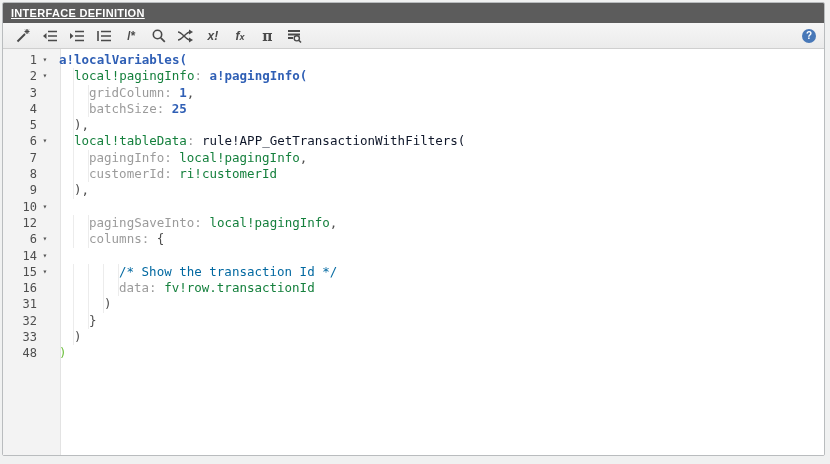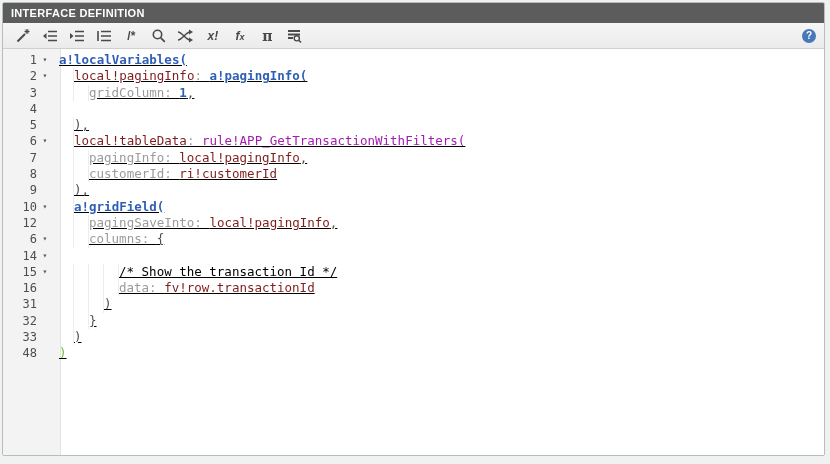--- a/index.html
+++ b/index.html
@@ -11,21 +11,21 @@
   }
   .widget{
     position:absolute;left:2px;top:2px;width:823px;height:454px;
     background:#ffffff;border:1px solid #b9bcbe;border-radius:2px;
     overflow:hidden;box-sizing:border-box;
   }
   
   .titlebar{
     height:20px;background:#5c5c5c;color:#ffffff;
     font-size:11px;font-weight:bold;letter-spacing:.3px;
-    line-height:20px;padding:0 8px;
+    line-height:20px;padding:0 8px;text-decoration:underline;
   }
   
   .toolbar{
     height:25px;background:linear-gradient(#f6f6f6,#ebebeb);
     border-bottom:1px solid #cfcfcf;
     display:flex;align-items:center;padding:0 6px;position:relative;
   }
   .tbtn{
     width:18px;height:18px;margin:0 4.6px;display:flex;
     align-items:center;justify-content:center;cursor:pointer;flex:0 0 auto;
@@ -53,31 +53,31 @@
   }
   .row{display:flex;height:16.3px;line-height:16.3px;position:relative;}
   .ln{
     width:34px;flex:0 0 34px;text-align:right;color:#4e4e4e;
     font-size:12px;position:relative;
   }
   .fold{
     width:16px;flex:0 0 16px;text-align:center;color:#555;
     font-size:8px;position:relative;cursor:pointer;
   }
-  .codeln{padding-left:6px;white-space:pre;text-decoration:underline;}
+  .codeln{padding-left:6px;white-space:pre;}
   .ind{
     display:inline-block;height:16.3px;vertical-align:top;
     background:repeating-linear-gradient(to right, transparent 0 14px, #ececec 14px 15px);
   }
   .c-fn{color:#2f5fb5;font-weight:bold;}
-  .c-var{color:#7f1d1d;}
-  .c-rule{color:#a21caf;}
+  .c-var{color:#15803d;}
+  .c-rule{color:#0f172a;}
   .c-param{color:#9b9b9b;}
   .c-num{color:#2f5fb5;font-weight:bold;}
-  .c-comment{color:#000000;}
+  .c-comment{color:#0369a1;}
   .c-plain{color:#4d4d4d;}
   .c-greenb{color:#6dbf3e;}
 </style>
 </head>
 <body>
 
 <div class="widget">
 
   <div class="titlebar">INTERFACE DEFINITION</div>
 
@@ -195,20 +195,21 @@
           <span class="codeln"><span class="ind" style="width: 15px;"></span><span class="c-var">local!pagingInfo</span><span class="c-param">: </span><span class="c-fn">a!pagingInfo(</span></span>
         </div>
         <div class="row">
           <span class="ln">3</span>
           <span class="fold"></span>
           <span class="codeln"><span class="ind" style="width: 30px;"></span><span class="c-param">gridColumn: </span><span class="c-num">1</span><span class="c-plain">,</span></span>
         </div>
         <div class="row">
           <span class="ln">4</span>
           <span class="fold"></span>
+          <span class="codeln"><span class="ind" style="width: 30px;"></span><span class="c-param">batchSize: </span><span class="c-num">25</span></span>
         </div>
         <div class="row">
           <span class="ln">5</span>
           <span class="fold"></span>
           <span class="codeln"><span class="ind" style="width: 15px;"></span><span class="c-plain">),</span></span>
         </div>
         <div class="row">
           <span class="ln">6</span>
           <span class="fold">▾</span>
           <span class="codeln"><span class="ind" style="width: 15px;"></span><span class="c-var">local!tableData</span><span class="c-param">: </span><span class="c-rule">rule!APP_GetTransactionWithFilters(</span></span>
@@ -224,21 +225,20 @@
           <span class="codeln"><span class="ind" style="width: 30px;"></span><span class="c-param">customerId: </span><span class="c-var">ri!customerId</span></span>
         </div>
         <div class="row">
           <span class="ln">9</span>
           <span class="fold"></span>
           <span class="codeln"><span class="ind" style="width: 15px;"></span><span class="c-plain">),</span></span>
         </div>
         <div class="row">
           <span class="ln">10</span>
           <span class="fold">▾</span>
-          <span class="codeln"><span class="ind" style="width: 15px;"></span><span class="c-fn">a!gridField(</span></span>
         </div>
         <div class="row">
           <span class="ln">12</span>
           <span class="fold"></span>
           <span class="codeln"><span class="ind" style="width: 30px;"></span><span class="c-param">pagingSaveInto: </span><span class="c-var">local!pagingInfo</span><span class="c-plain">,</span></span>
         </div>
         <div class="row">
           <span class="ln">6</span>
           <span class="fold">▾</span>
           <span class="codeln"><span class="ind" style="width: 30px;"></span><span class="c-param">columns: </span><span class="c-plain">{</span></span>

